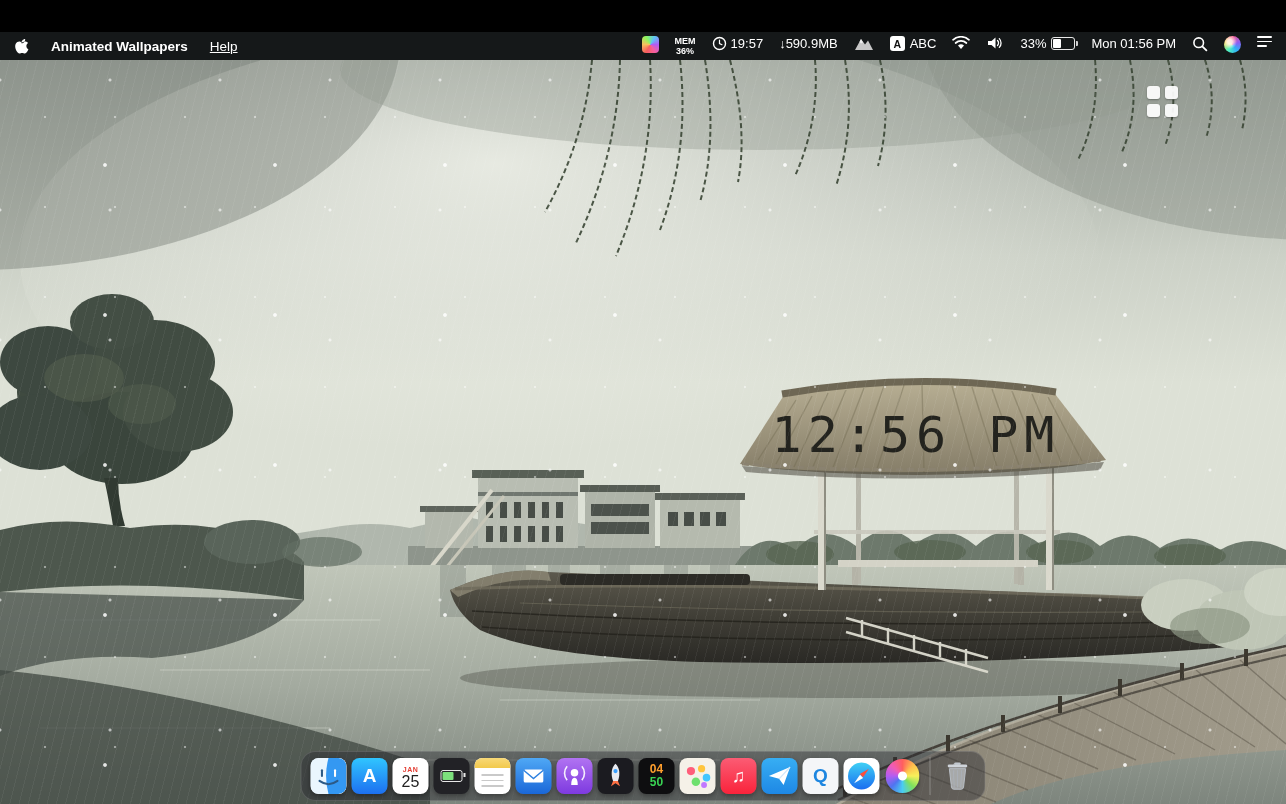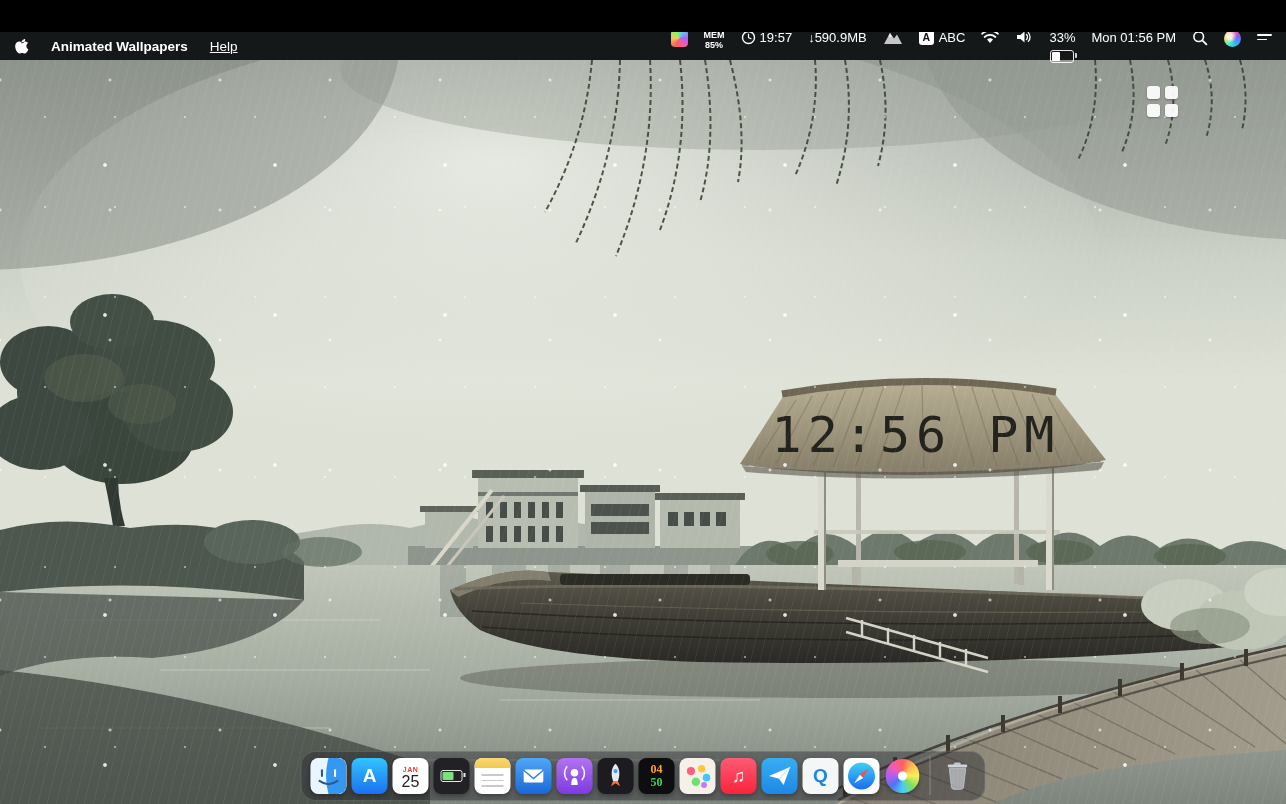--- a/index.html
+++ b/index.html
@@ -15,21 +15,21 @@
   .mb-item{font-size:13.5px;text-decoration:underline;}
   .mb-right{display:flex;align-items:flex-start;gap:16px;}
   .apple-svg{display:block;}
   .mem{display:flex;flex-direction:column;align-items:center;font-size:9px;line-height:10px;font-weight:bold;}
   .timer{display:flex;align-items:center;gap:4px;}
   .inputsrc{display:flex;align-items:center;gap:5px;}
   .inputkey{width:15px;height:15px;background:#fff;color:#111;border-radius:3px;
     display:flex;align-items:center;justify-content:center;font-size:10.5px;font-weight:bold;}
   .gallery-ic{width:17px;height:17px;border-radius:4px;
     background:conic-gradient(from 210deg,#f65e5e,#f6c15e,#8bf65e,#5ec4f6,#b05ef6,#f65e9e,#f65e5e);}
-  .battwrap{display:flex;align-items:center;gap:5px;flex-direction:column;}
+  .battwrap{display:flex;align-items:center;gap:5px;}
   .batt-body{width:22px;height:11px;border:1px solid rgba(255,255,255,.9);border-radius:3px;position:relative;}
   .batt-body::after{content:"";position:absolute;right:-4px;top:2.5px;width:2px;height:5px;
     background:rgba(255,255,255,.8);border-radius:0 1px 1px 0;}
   .batt-fill{position:absolute;left:1px;top:1px;bottom:1px;width:33%;background:#fff;border-radius:1px;}
   .siri-ic{width:17px;height:17px;border-radius:50%;
     background:radial-gradient(circle at 35% 35%,rgba(255,255,255,.8) 0 15%,rgba(255,255,255,0) 45%),
       conic-gradient(#f95f8f,#8a5cf5,#2fb1f5,#4ff0c0,#f9d74f,#f95f8f);}
   .list-ic{display:flex;flex-direction:column;gap:3px;}
   .list-ic span{display:block;height:1.6px;background:#fff;border-radius:1px;}
   .list-ic .l1{width:15px;}.list-ic .l2{width:15px;}.list-ic .l3{width:10px;}
@@ -66,21 +66,21 @@
   .bg-batt{width:20px;height:10px;border:1.5px solid #e8e8e8;border-radius:2.5px;position:relative;}
   .bg-batt::before{content:"";position:absolute;left:1px;top:1px;bottom:1px;width:55%;background:#7ce07c;border-radius:1px;}
   .bg-batt::after{content:"";position:absolute;right:-4px;top:2px;width:2px;height:4px;background:#e8e8e8;}
   .notes{background:#fff;justify-content:flex-start;}
   .notes-top{width:100%;height:10px;background:linear-gradient(#f8d978,#f2c94c);}
   .notes-lines{display:flex;flex-direction:column;gap:4px;margin-top:6px;width:100%;align-items:center;}
   .notes-lines span{display:block;width:22px;height:1.6px;background:#c9c9c9;}
   .mailapp{background:linear-gradient(180deg,#4fa8f5,#1a67d8);}
   .podcasts{background:linear-gradient(180deg,#b173f2,#7e3ae0);}
   .rocketapp{background:#1b1b20;}
-  .countdown{background:#0e0e10;font-family:Liberation Serif, serif;font-weight:bold;line-height:13px;}
+  .countdown{background:#0e0e10;font-family:Liberation Sans, sans-serif;font-weight:bold;line-height:13px;}
   .cd-top{color:#ff9f2e;font-size:12px;}
   .cd-bot{color:#39d353;font-size:12px;}
   .stickers{background:#f5f1e8;}
   .music{background:linear-gradient(180deg,#fb5c74,#fa233b);color:#fff;font-size:18px;}
   .planeapp{background:linear-gradient(180deg,#37aef3,#1e88e5);}
   .qt{background:#f4f6f8;color:#1d86e0;font-weight:bold;font-size:19px;}
   .safari{background:#fff;}
   .pinwheel{background:transparent;box-shadow:none;}
   .pin{width:34px;height:34px;border-radius:50%;display:block;
     background:radial-gradient(circle,#fff 0 4px,rgba(255,255,255,0) 5px),
@@ -101,21 +101,21 @@
           <path fill="#fff" d="M11.8,4.6c-0.9,1.1-2.2,1.8-3.4,1.7C8.2,5,8.8,3.7,9.5,2.9c0.8-1,2.2-1.7,3.3-1.7C13,2.4,12.5,3.7,11.8,4.6z M14.2,9.5c0-2.4,2-3.5,2.1-3.6c-1.1-1.6-2.9-1.9-3.5-1.9c-1.5-0.1-2.9,0.9-3.7,0.9c-0.8,0-2-0.9-3.2-0.9c-1.7,0-3.2,1-4,2.5c-1.7,2.9-0.4,7.2,1.2,9.5c0.8,1.1,1.8,2.4,3,2.3c1.2,0,1.6-0.8,3.1-0.8s1.9,0.8,3.2,0.8c1.3,0,2.1-1.1,2.9-2.3c0.9-1.3,1.3-2.6,1.3-2.7C16.5,13.2,14.2,12,14.2,9.5z"></path>
         </svg>
       </span>
       <span class="mb-app">Animated Wallpapers</span>
       <span class="mb-item">Help</span>
     </div>
     <div class="mb-right">
       <span class="gallery-ic"></span>
       <span class="mem">
         <span>MEM</span>
-        <span>85%</span>
+        <span>36%</span>
       </span>
       <span class="timer">
         <svg width="15" height="15" viewBox="0 0 16 16">
           <circle cx="8" cy="8" r="6.4" stroke="#fff" stroke-width="1.5" fill="none"></circle>
           <path d="M8,4.5 V8 L10.6,9.3" stroke="#fff" stroke-width="1.3" fill="none" stroke-linecap="round"></path>
         </svg>
         <span>19:57</span>
       </span>
       <span>↓590.9MB</span>
       <span>

